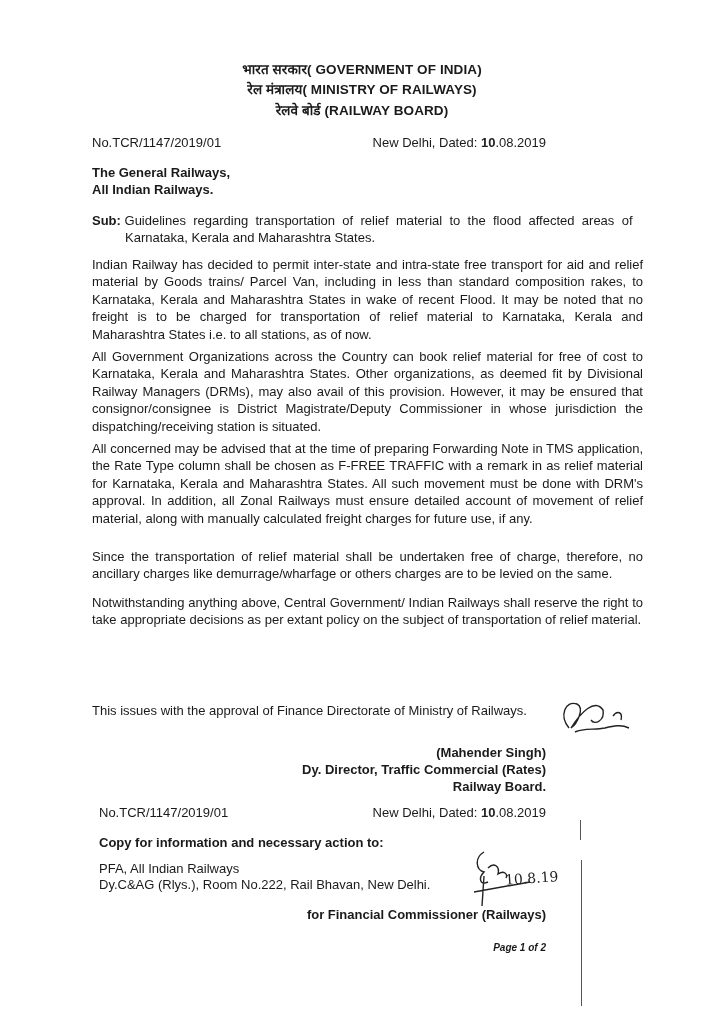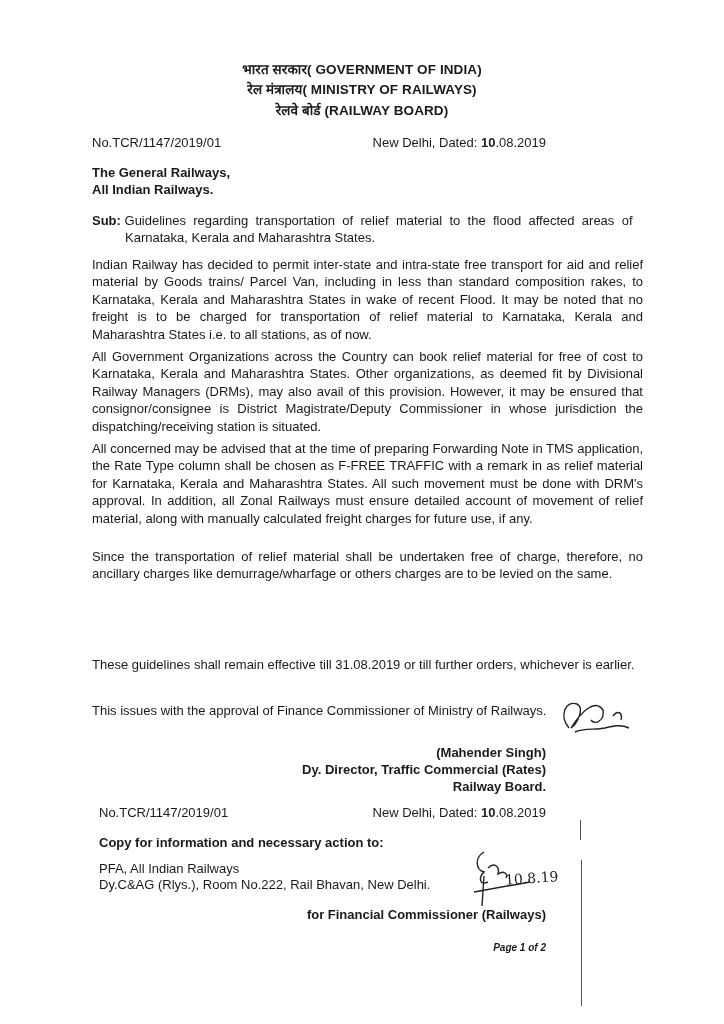--- a/index.html
+++ b/index.html
@@ -42,22 +42,22 @@
   <div class="abs txt" style="left:92px; top:212px; width:551px;">
     <span class="bold">Sub:</span>
     <span style="display:inline-block; width:508px; text-align:justify; text-align-last:justify; vertical-align:top;">Guidelines regarding transportation of relief material to the flood affected areas of</span>
   </div>
   <div class="abs txt" style="left:125px; top:229px;">Karnataka, Kerala and Maharashtra States.</div>
 
   <div class="para" style="top:256px;">Indian Railway has decided to permit inter-state and intra-state free transport for aid and relief material by Goods trains/ Parcel Van, including in less than standard composition rakes, to Karnataka, Kerala and Maharashtra States in wake of recent Flood. It may be noted that no freight is to be charged for transportation of relief material to Karnataka, Kerala and Maharashtra States i.e. to all stations, as of now.</div>
   <div class="para" style="top:348px;">All Government Organizations across the Country can book relief material for free of cost to Karnataka, Kerala and Maharashtra States.  Other organizations, as deemed fit by Divisional Railway Managers (DRMs), may also avail of this provision. However, it may be ensured that consignor/consignee is District Magistrate/Deputy Commissioner in whose jurisdiction the dispatching/receiving station is situated.</div>
   <div class="para" style="top:440px;">All concerned may be advised that at the time of preparing Forwarding Note in TMS application, the Rate Type column shall be chosen as F-FREE TRAFFIC with a remark in as relief material for Karnataka, Kerala and Maharashtra States. All such movement must be done with DRM's approval. In addition, all Zonal Railways must ensure detailed account of movement of relief material, along with manually calculated freight charges for future use, if any.</div>
   <div class="para" style="top:548px;">Since the transportation of relief material shall be undertaken free of charge, therefore, no ancillary charges like demurrage/wharfage or others charges are to be levied on the same.</div>
-  <div class="para" style="top:656px;">These guidelines shall remain effective till 31.08.2019 or till further orders, whichever is earlier.</div>
-  <div class="para" style="top:702px; text-align:left;">This issues with the approval of Finance Commissioner of Ministry of Railways.</div>
+  <div class="para" style="top:594px;">Notwithstanding anything above, Central Government/ Indian Railways shall reserve the right to take appropriate decisions as per extant policy on the subject of transportation of relief material.</div>
+  <div class="para" style="top:702px; text-align:left;">This issues with the approval of Finance Directorate of Ministry of Railways.</div>
 
   <svg class="abs" style="left:555px; top:698px;" width="90" height="50">
     <path d="M14 30 C4 18, 10 2, 22 6 C30 10, 22 26, 16 30 C26 14, 40 0, 48 12 C50 22, 40 28, 36 22 M20 34 C28 30, 40 32, 50 30 C58 28, 66 26, 74 30 M58 18 C62 12, 68 14, 66 22" stroke="#222" stroke-width="1.4" fill="none"></path>
   </svg>
 
   <div class="abs txt bold right" style="right:82px; top:744px;">(Mahender Singh)</div>
   <div class="abs txt bold right" style="right:82px; top:761px;padding-left:12px;">Dy. Director, Traffic Commercial (Rates)</div>
   <div class="abs txt bold right" style="right:82px; top:778px;">Railway Board.</div>
 
   <div class="abs txt" style="left:99px; top:804px;">No.TCR/1147/2019/01</div>

